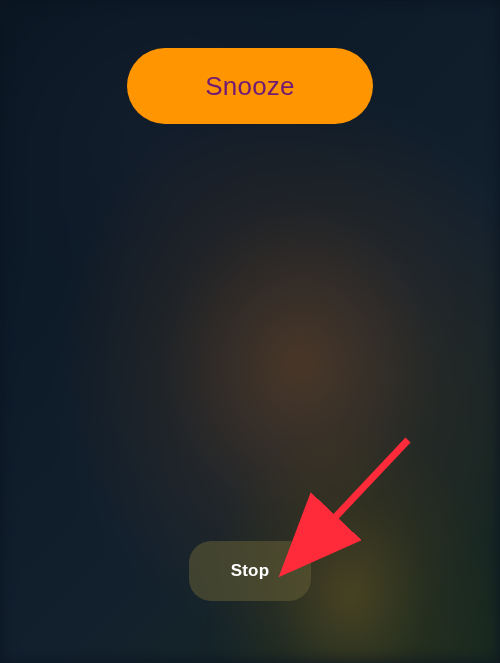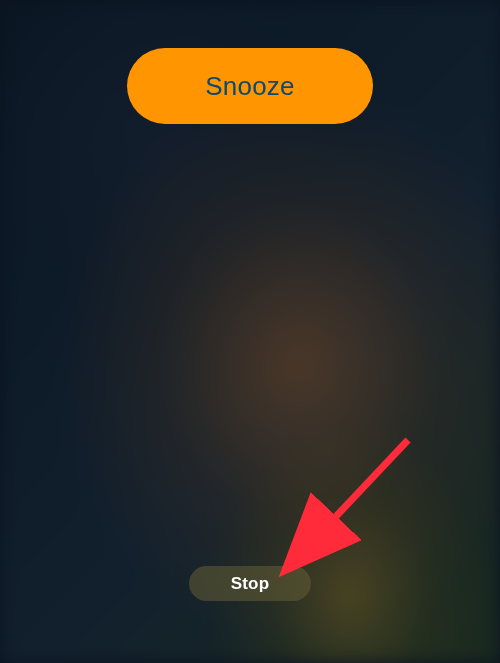--- a/index.html
+++ b/index.html
@@ -42,21 +42,21 @@
       color: #ffffff;
       font-size: 44px;
       font-weight: 600;
       margin-top: 38px;
       letter-spacing: 0.3px;
     }
     
     .snooze-button {
       margin-top: 48px;
       background: #FF9500;
-      color: #0c4a6e;
+      color: #701a75;
       border: none;
       border-radius: 38px;
       width: 246px;
       height: 76px;
       font-size: 26px;
       font-weight: 500;
       cursor: pointer;
       display: flex;
       align-items: center;
       justify-content: center;
@@ -66,21 +66,21 @@
     .stop-button {
       position: absolute;
       bottom: 62px;
       left: 50%;
       transform: translateX(-50%);
       background: rgba(100, 95, 55, 0.55);
       color: #ffffff;
       border: none;
       border-radius: 22px;
       width: 122px;
-      height: 35px;
+      height: 60px;
       font-size: 17px;
       font-weight: 600;
       cursor: pointer;
       display: flex;
       align-items: center;
       justify-content: center;
       backdrop-filter: blur(10px);
       letter-spacing: 0.2px;
     }
     

